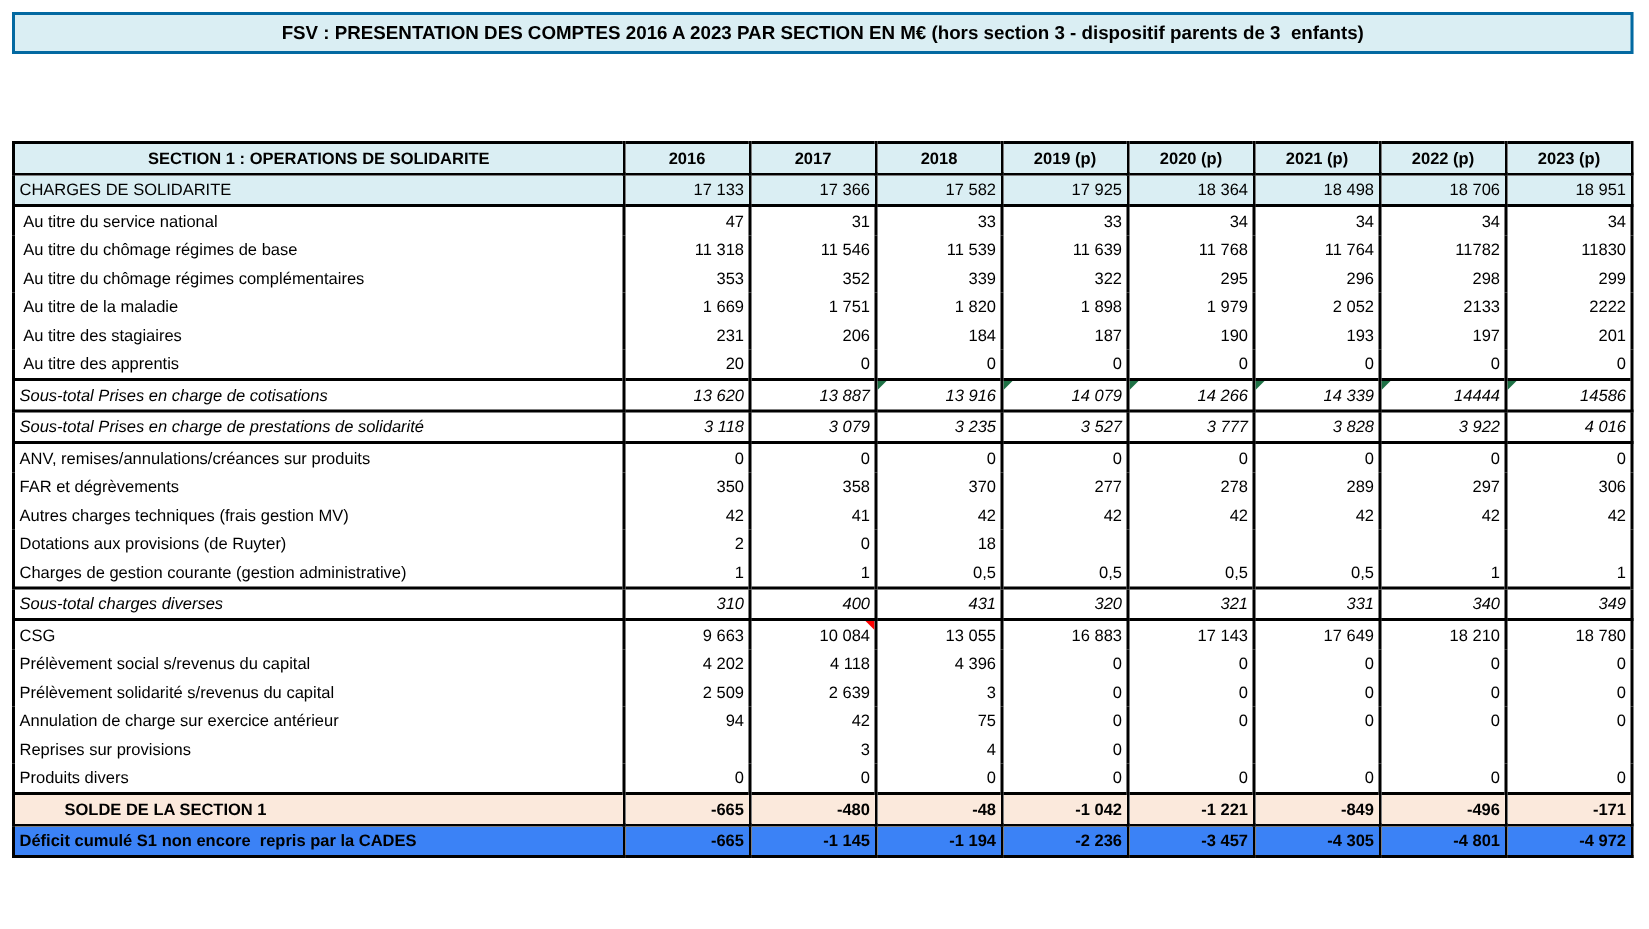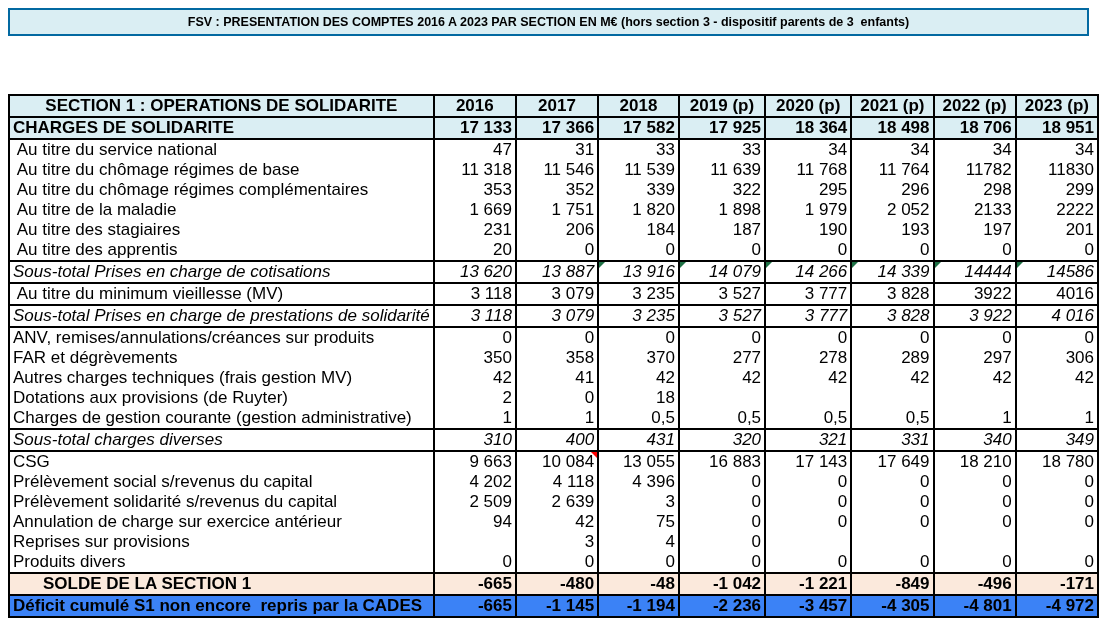--- a/index.html
+++ b/index.html
@@ -17,40 +17,40 @@
     border:2px solid #0369a1;
     display:flex;align-items:center;justify-content:center;
     font-weight:bold;font-size:12.5px;color:#000;
     white-space:pre;
   }
   table.fsv{
     position:absolute;left:8px;top:94px;
     border-collapse:collapse;
     table-layout:fixed;
     border:2px solid #000;
-    font-size:17px;color:#000;
+    font-size:11px;color:#000;
   }
   col.lab{width:407px;}
   col.yr{width:84px;}
   td{
     border-left:2px solid #000;
     border-right:2px solid #000;
     border-top:none;border-bottom:none;
     height:19px;
     padding:0 3px;
     overflow:hidden;
     position:relative;
     vertical-align:middle;
   }
   td.lab{text-align:left;white-space:pre;}
   td.num{text-align:right;white-space:nowrap;}
   tr.bt>td{border-top:2px solid #000;}
   tr.bb>td{border-bottom:2px solid #000;}
   tr.head>td{background:#DAEEF3;font-weight:bold;text-align:center;}
-  tr.sec>td{background:#DAEEF3;font-weight:bold;}
+  tr.sec>td{background:#DAEEF3;font-weight:normal;}
   tr.sub>td{font-style:italic;}
   tr.solde>td{background:#FBE9DC;font-weight:bold;padding-left:33px;}
   tr.deficit>td{background:#3b82f6;font-weight:bold;}
   .tri-g{
     position:absolute;top:0;left:0;width:0;height:0;
     border-top:6px solid #1E7145;
     border-right:6px solid transparent;
   }
   .tri-r{
     position:absolute;top:0;right:0;width:0;height:0;
@@ -170,31 +170,20 @@
         <td class="lab">Sous-total Prises en charge de cotisations</td>
         <td class="num">13 620</td>
         <td class="num">13 887</td>
         <td class="num">13 916<span class="tri-g"></span></td>
         <td class="num">14 079<span class="tri-g"></span></td>
         <td class="num">14 266<span class="tri-g"></span></td>
         <td class="num">14 339<span class="tri-g"></span></td>
         <td class="num">14444<span class="tri-g"></span></td>
         <td class="num">14586<span class="tri-g"></span></td>
       </tr>
-      <tr class="plain">
-        <td class="lab"> Au titre du minimum vieillesse (MV)</td>
-        <td class="num">3 118</td>
-        <td class="num">3 079</td>
-        <td class="num">3 235</td>
-        <td class="num">3 527</td>
-        <td class="num">3 777</td>
-        <td class="num">3 828</td>
-        <td class="num">3922</td>
-        <td class="num">4016</td>
-      </tr>
       <tr class="sub bt bb">
         <td class="lab">Sous-total Prises en charge de prestations de solidarité</td>
         <td class="num">3 118</td>
         <td class="num">3 079</td>
         <td class="num">3 235</td>
         <td class="num">3 527</td>
         <td class="num">3 777</td>
         <td class="num">3 828</td>
         <td class="num">3 922</td>
         <td class="num">4 016</td>

